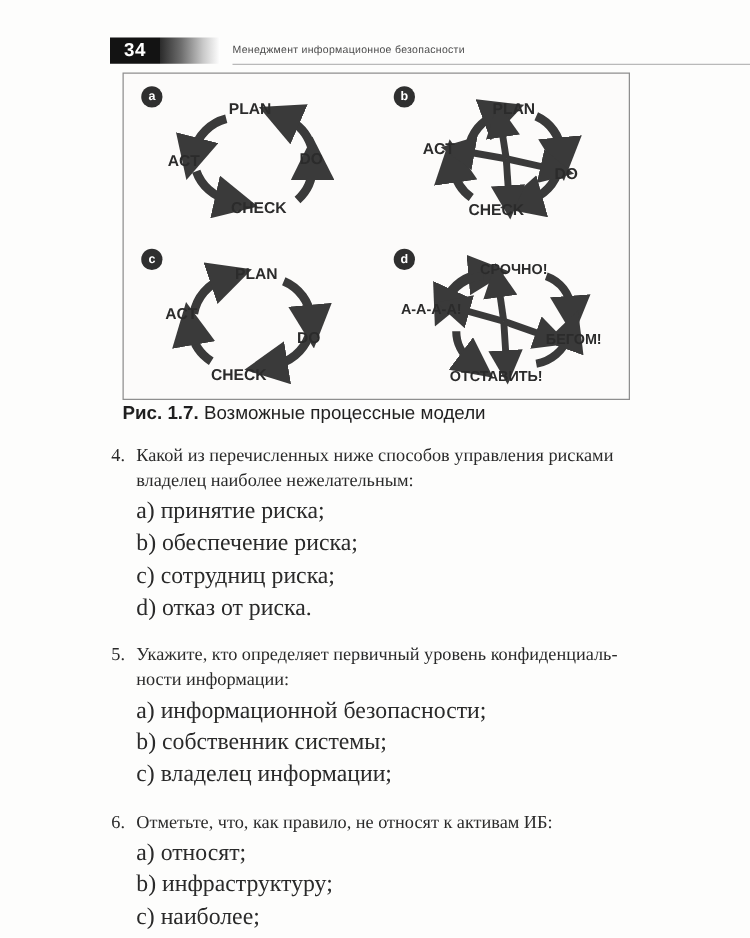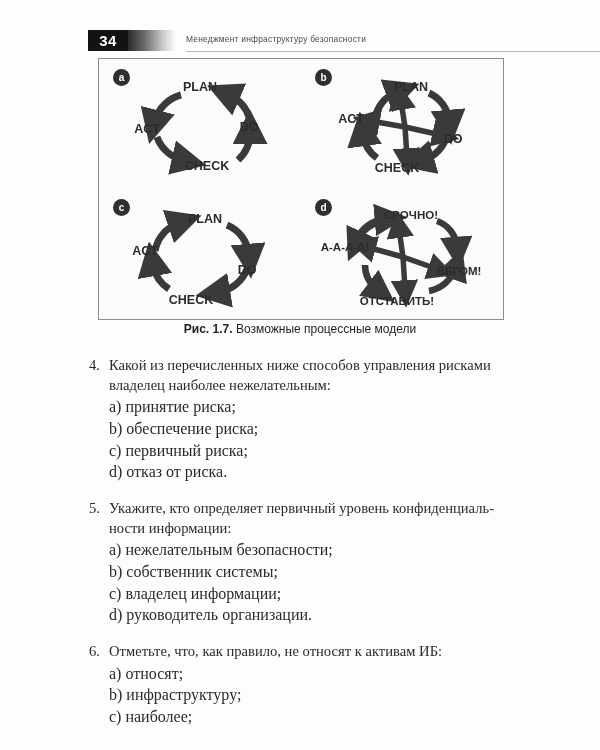--- a/index.html
+++ b/index.html
@@ -68,23 +68,23 @@
   }
   .panel svg{position:absolute;left:0;top:0;}
   .cyc-label{
     font-family:"Liberation Sans", sans-serif;
     font-weight:bold;
     fill:#2b2b2b;
   }
 
   .fig-caption{
     position:absolute;left:98px;top:322px;width:404px;
-    text-align:center;
-    font-family:"Liberation Sans", sans-serif;
-    font-size:12px;color:#1f1f1f;
+    text-align:left;
+    font-family:"Liberation Sans", sans-serif;
+    font-size:15px;color:#1f1f1f;
   }
   .fig-caption b{font-weight:bold;}
 
   
   .questions{
     position:absolute;left:78px;top:356px;width:450px;
   }
   .qblock{margin-bottom:16px;}
   .qline{
     display:flex;
@@ -92,35 +92,35 @@
     line-height:1.34;
   }
   .qnum{
     width:22px;flex:0 0 22px;text-align:right;padding-right:9px;
     font-size:14.6px;
   }
   .qtext{flex:1;}
   .opts{margin-top:1px;}
   .opt{
     margin-left:31px;
-    font-size:16px;
+    font-size:19px;
     line-height:1.36;
   }
 </style>
 </head>
 <body>
 
 <div class="page">
 
   <div class="runhead">
     <div class="pagenum-box">
       <span>34</span>
     </div>
     <div class="fade-strip"></div>
-    <div class="runhead-title">Менеджмент инфраструктуру безопасности</div>
+    <div class="runhead-title">Менеджмент информационное безопасности</div>
     <div class="runhead-rule"></div>
   </div>
 
   <div class="figure-box">
 
     <div class="panel p-a">
       <div class="badge">
         <span>a</span>
       </div>
       <svg width="202" height="130" viewBox="0 0 202 130">
@@ -225,35 +225,34 @@
   <div class="questions">
 
     <div class="qblock">
       <div class="qline">
         <div class="qnum">4.</div>
         <div class="qtext">Какой из перечисленных ниже способов управления рисками владелец наиболее нежелательным:</div>
       </div>
       <div class="opts">
         <div class="opt">a) принятие риска;</div>
         <div class="opt">b) обеспечение риска;</div>
-        <div class="opt">c) первичный риска;</div>
+        <div class="opt">c) сотрудниц риска;</div>
         <div class="opt">d) отказ от риска.</div>
       </div>
     </div>
 
     <div class="qblock">
       <div class="qline">
         <div class="qnum">5.</div>
         <div class="qtext">Укажите, кто определяет первичный уровень конфиденциаль-ности информации:</div>
       </div>
       <div class="opts">
-        <div class="opt">a) нежелательным безопасности;</div>
+        <div class="opt">a) информационной безопасности;</div>
         <div class="opt">b) собственник системы;</div>
         <div class="opt">c) владелец информации;</div>
-        <div class="opt">d) руководитель организации.</div>
       </div>
     </div>
 
     <div class="qblock">
       <div class="qline">
         <div class="qnum">6.</div>
         <div class="qtext">Отметьте, что, как правило, не относят к активам ИБ:</div>
       </div>
       <div class="opts">
         <div class="opt">a) относят;</div>

